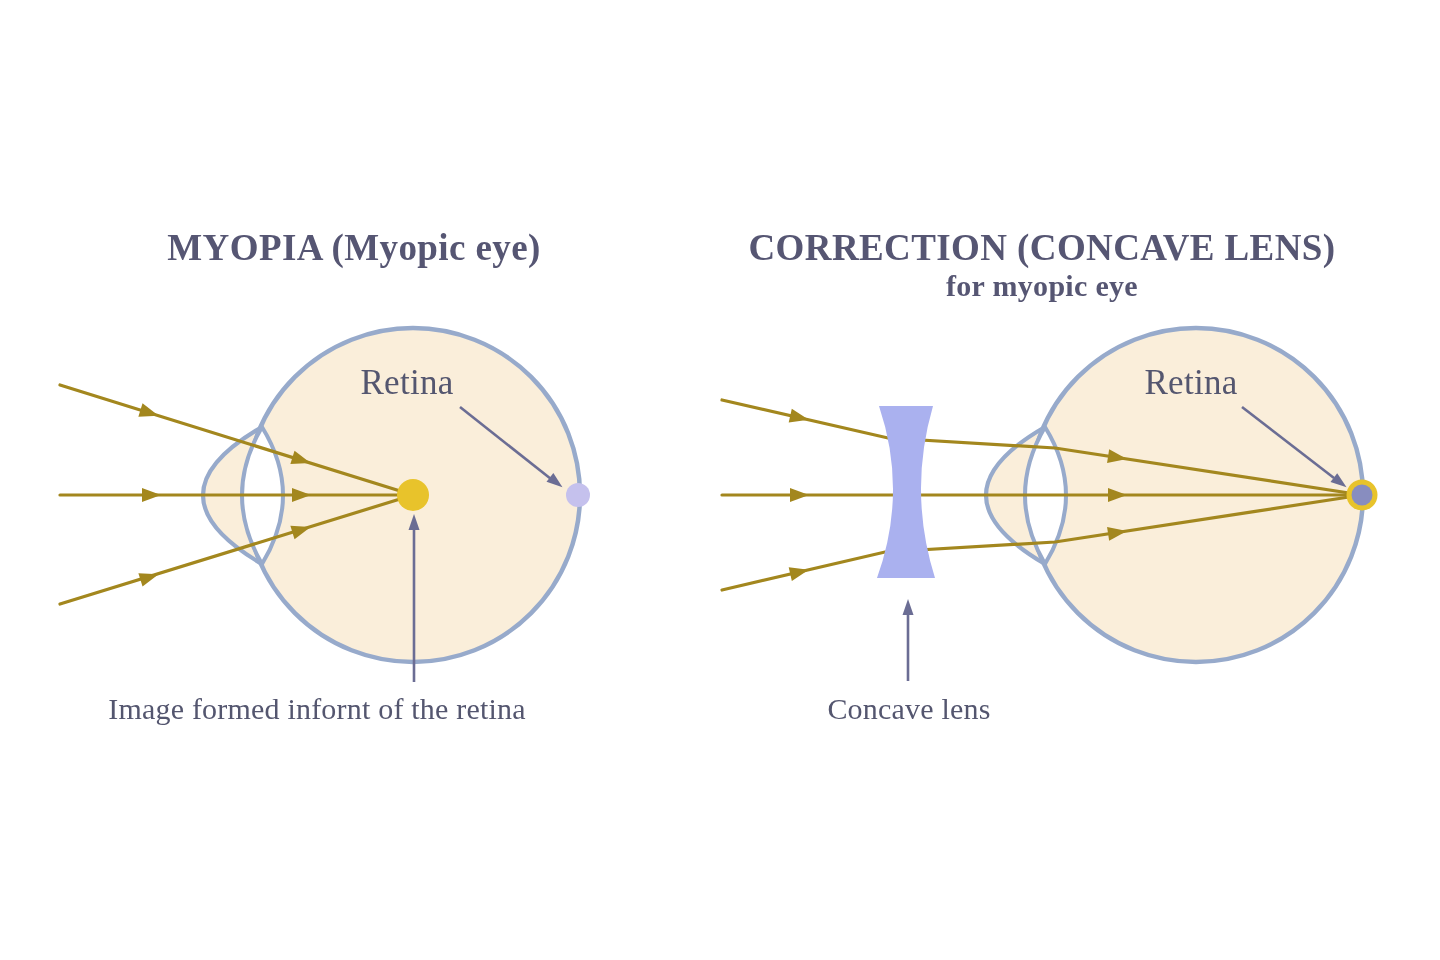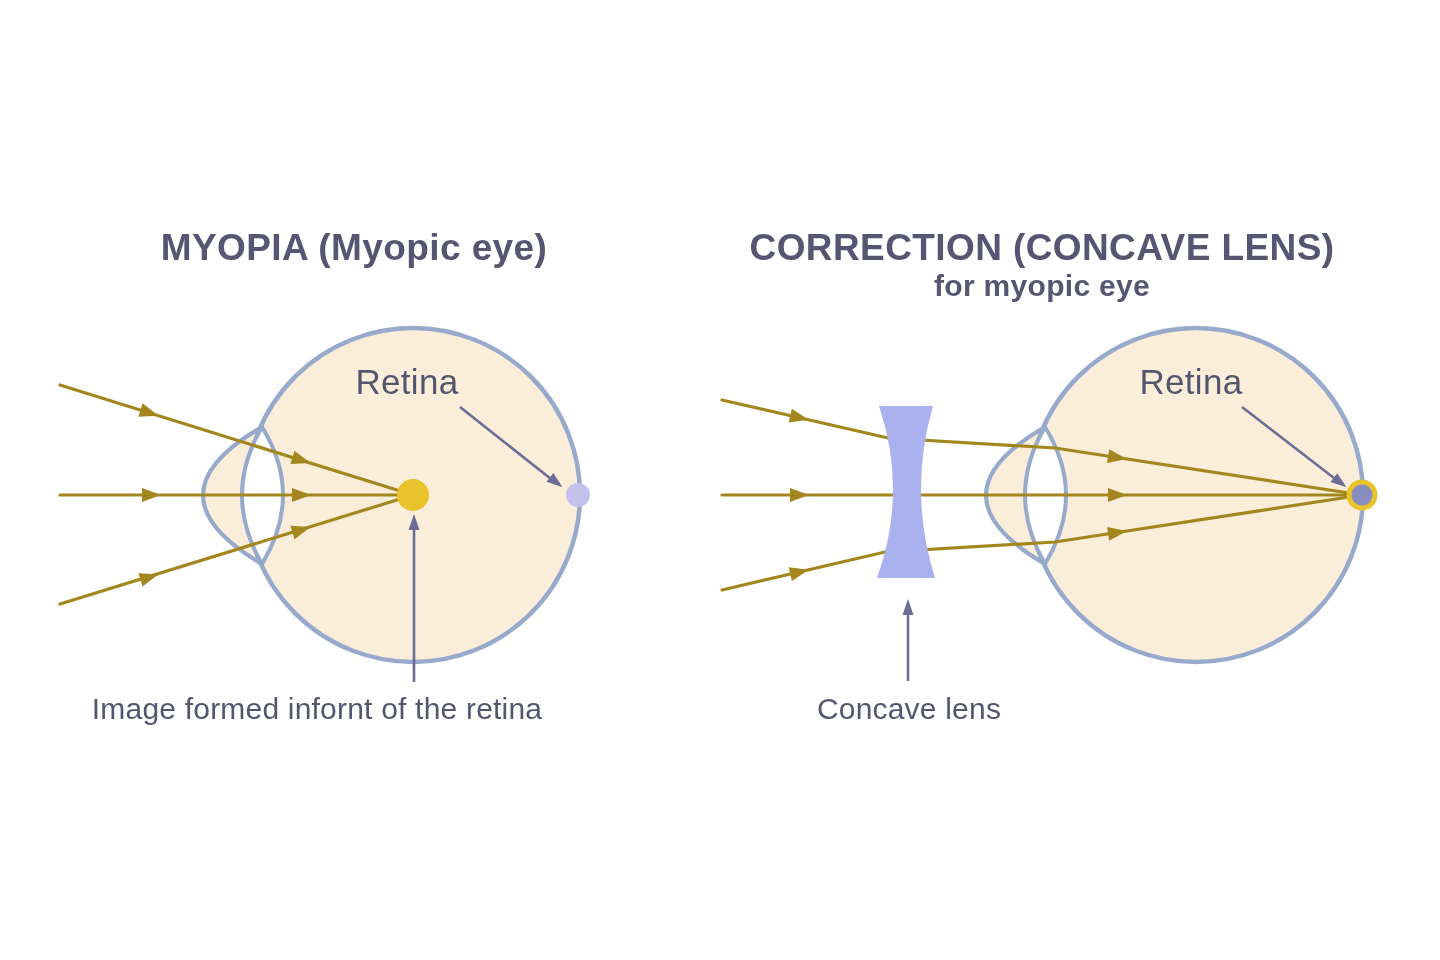--- a/index.html
+++ b/index.html
@@ -6,21 +6,21 @@
     margin: 0;
     padding: 0;
     background: var(--background, #ffffff);
   }
   .stage {
     position: relative;
     width: 1440px;
     height: 788px;
     background: var(--background, #ffffff);
     overflow: hidden;
-    font-family: Liberation Sans, sans-serif;
+    font-family: Liberation Serif, serif;
   }
   svg { display: block; }
 
   .cornea {
     fill: var(--eye-fill);
     stroke: var(--eye-outline);
     stroke-width: 4.2;
   }
   .eyeball {
     fill: var(--eye-fill);

